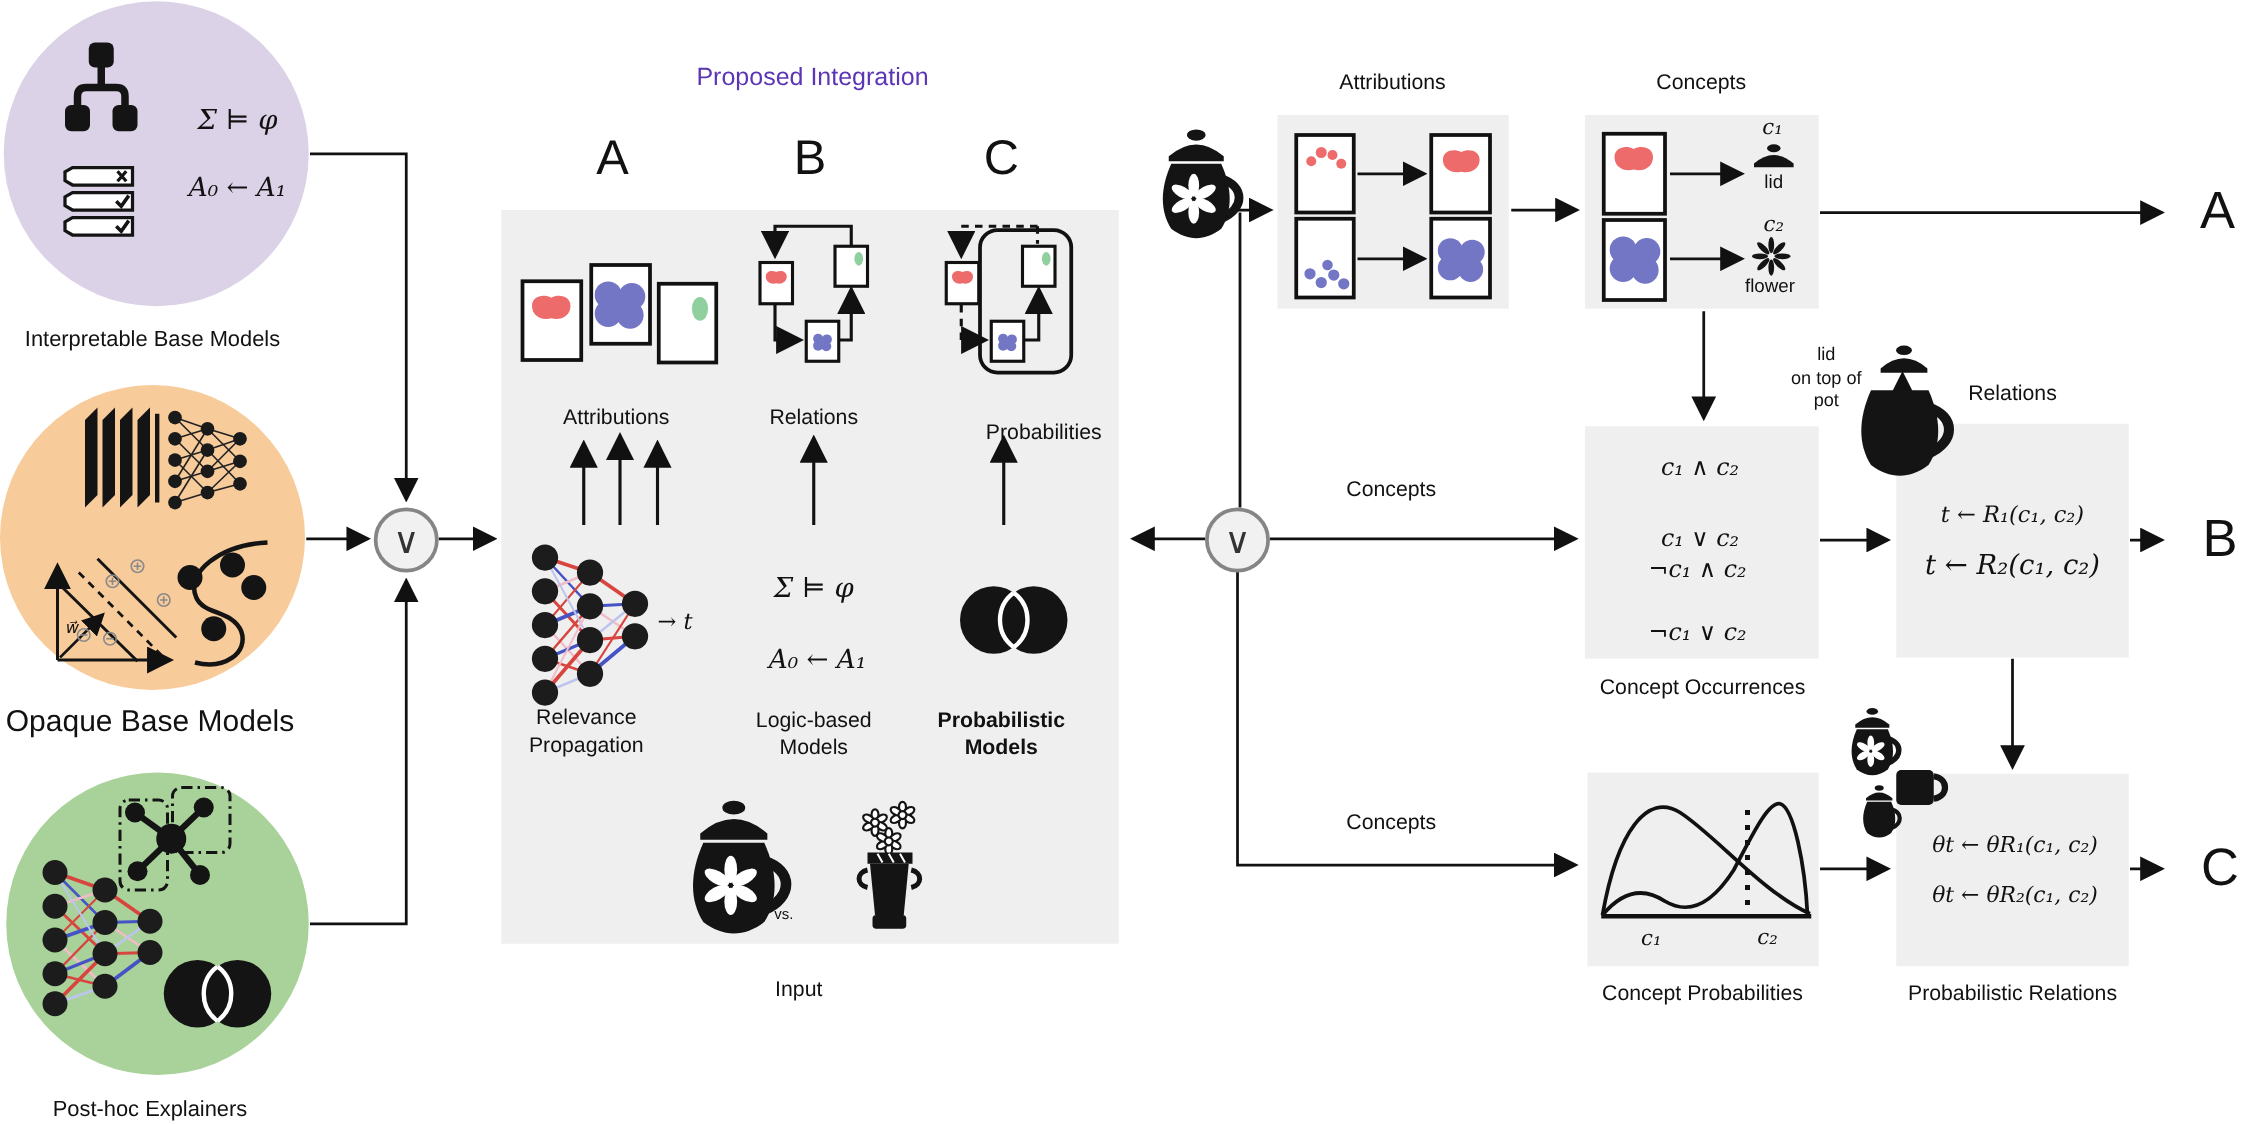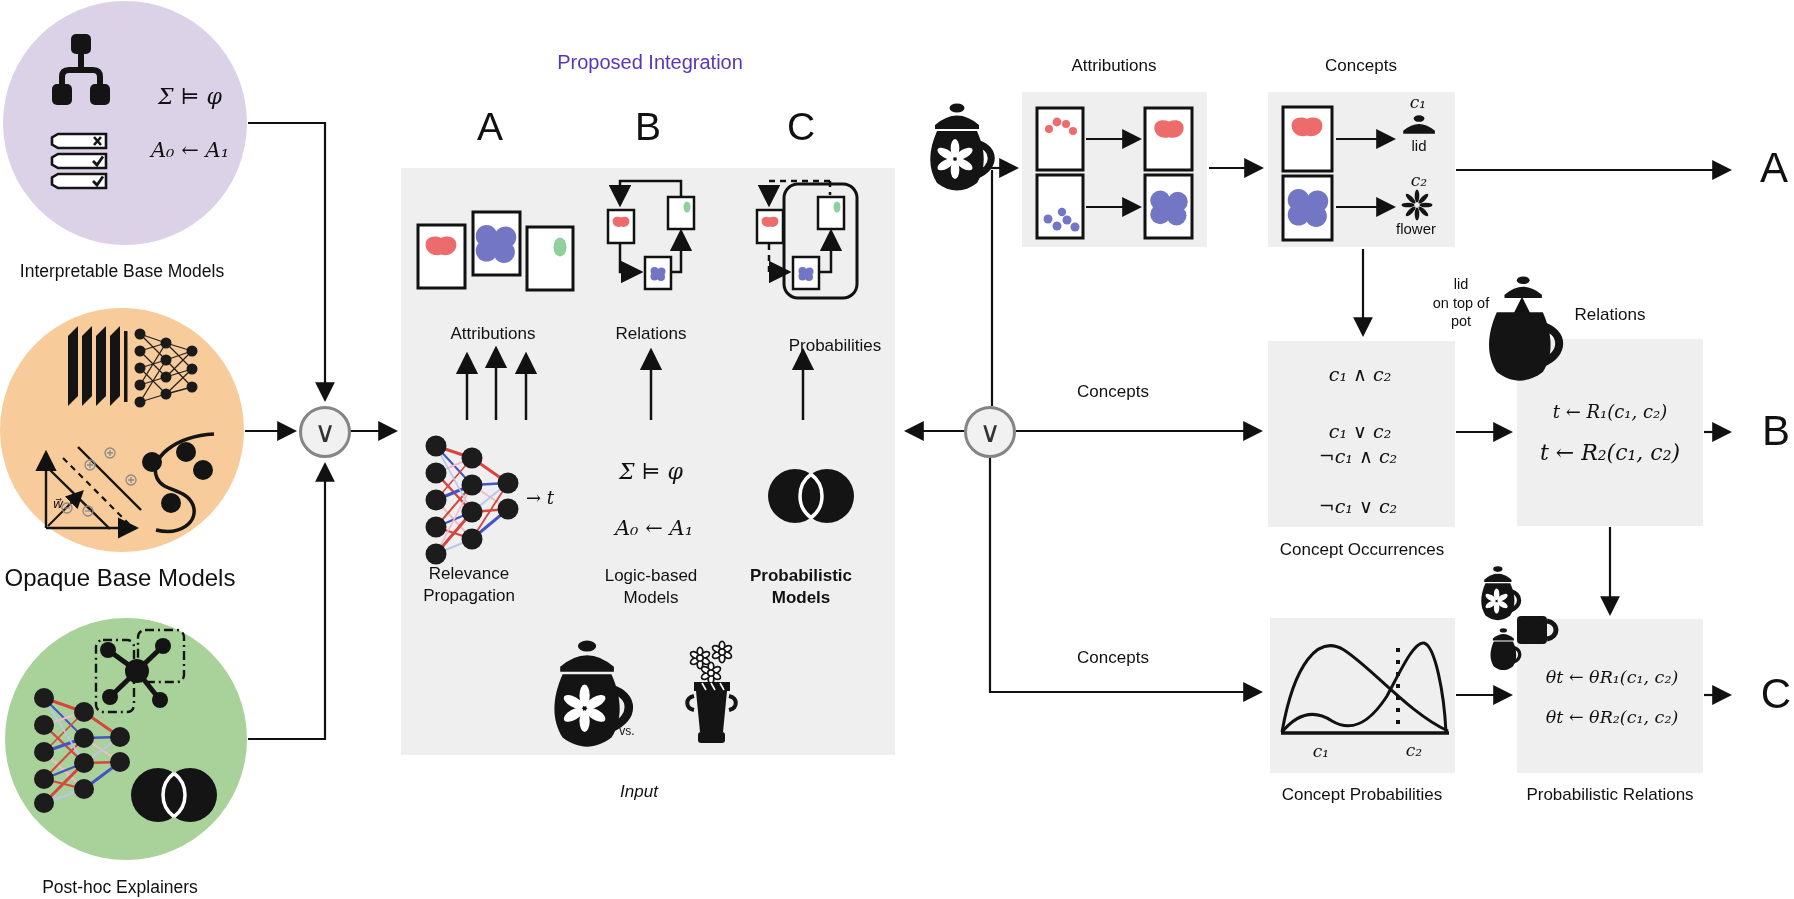--- a/index.html
+++ b/index.html
@@ -474,21 +474,21 @@
   <div class="lbl math" style="left:540px;top:498px;font-size:18px;">→ t</div>
   <div class="lbl math" style="left:651px;top:472px;font-size:22px;">Σ ⊨ φ</div>
   <div class="lbl math" style="left:654px;top:528px;font-size:21px;">A₀ ← A₁</div>
   <div class="lbl seclbl" style="left:469px;top:585px;">Relevance
 Propagation</div>
   <div class="lbl seclbl" style="left:651px;top:587px;">Logic-based
 Models</div>
   <div class="lbl seclbl" style="left:801px;top:587px;font-weight:bold;">Probabilistic
 Models</div>
   <div class="lbl" style="left:627px;top:697px;font-size:12px;margin-top:35px;">vs.</div>
-  <div class="lbl seclbl" style="left:639px;top:792px;font-style:italic;">Input</div>
+  <div class="lbl seclbl" style="left:639px;top:792px;">Input</div>
 
   <div class="lbl seclbl" style="left:1114px;top:66px;">Attributions</div>
   <div class="lbl seclbl" style="left:1361px;top:66px;">Concepts</div>
   <div class="lbl math" style="left:1418px;top:103px;font-size:17px;">c₁</div>
   <div class="lbl" style="left:1419px;top:146px;font-size:15px;">lid</div>
   <div class="lbl math" style="left:1419px;top:181px;font-size:17px;">c₂</div>
   <div class="lbl" style="left:1416px;top:229px;font-size:15px;">flower</div>
 
   <div class="lbl seclbl" style="left:1113px;top:392px;">Concepts</div>
   <div class="lbl seclbl" style="left:1113px;top:658px;">Concepts</div>

